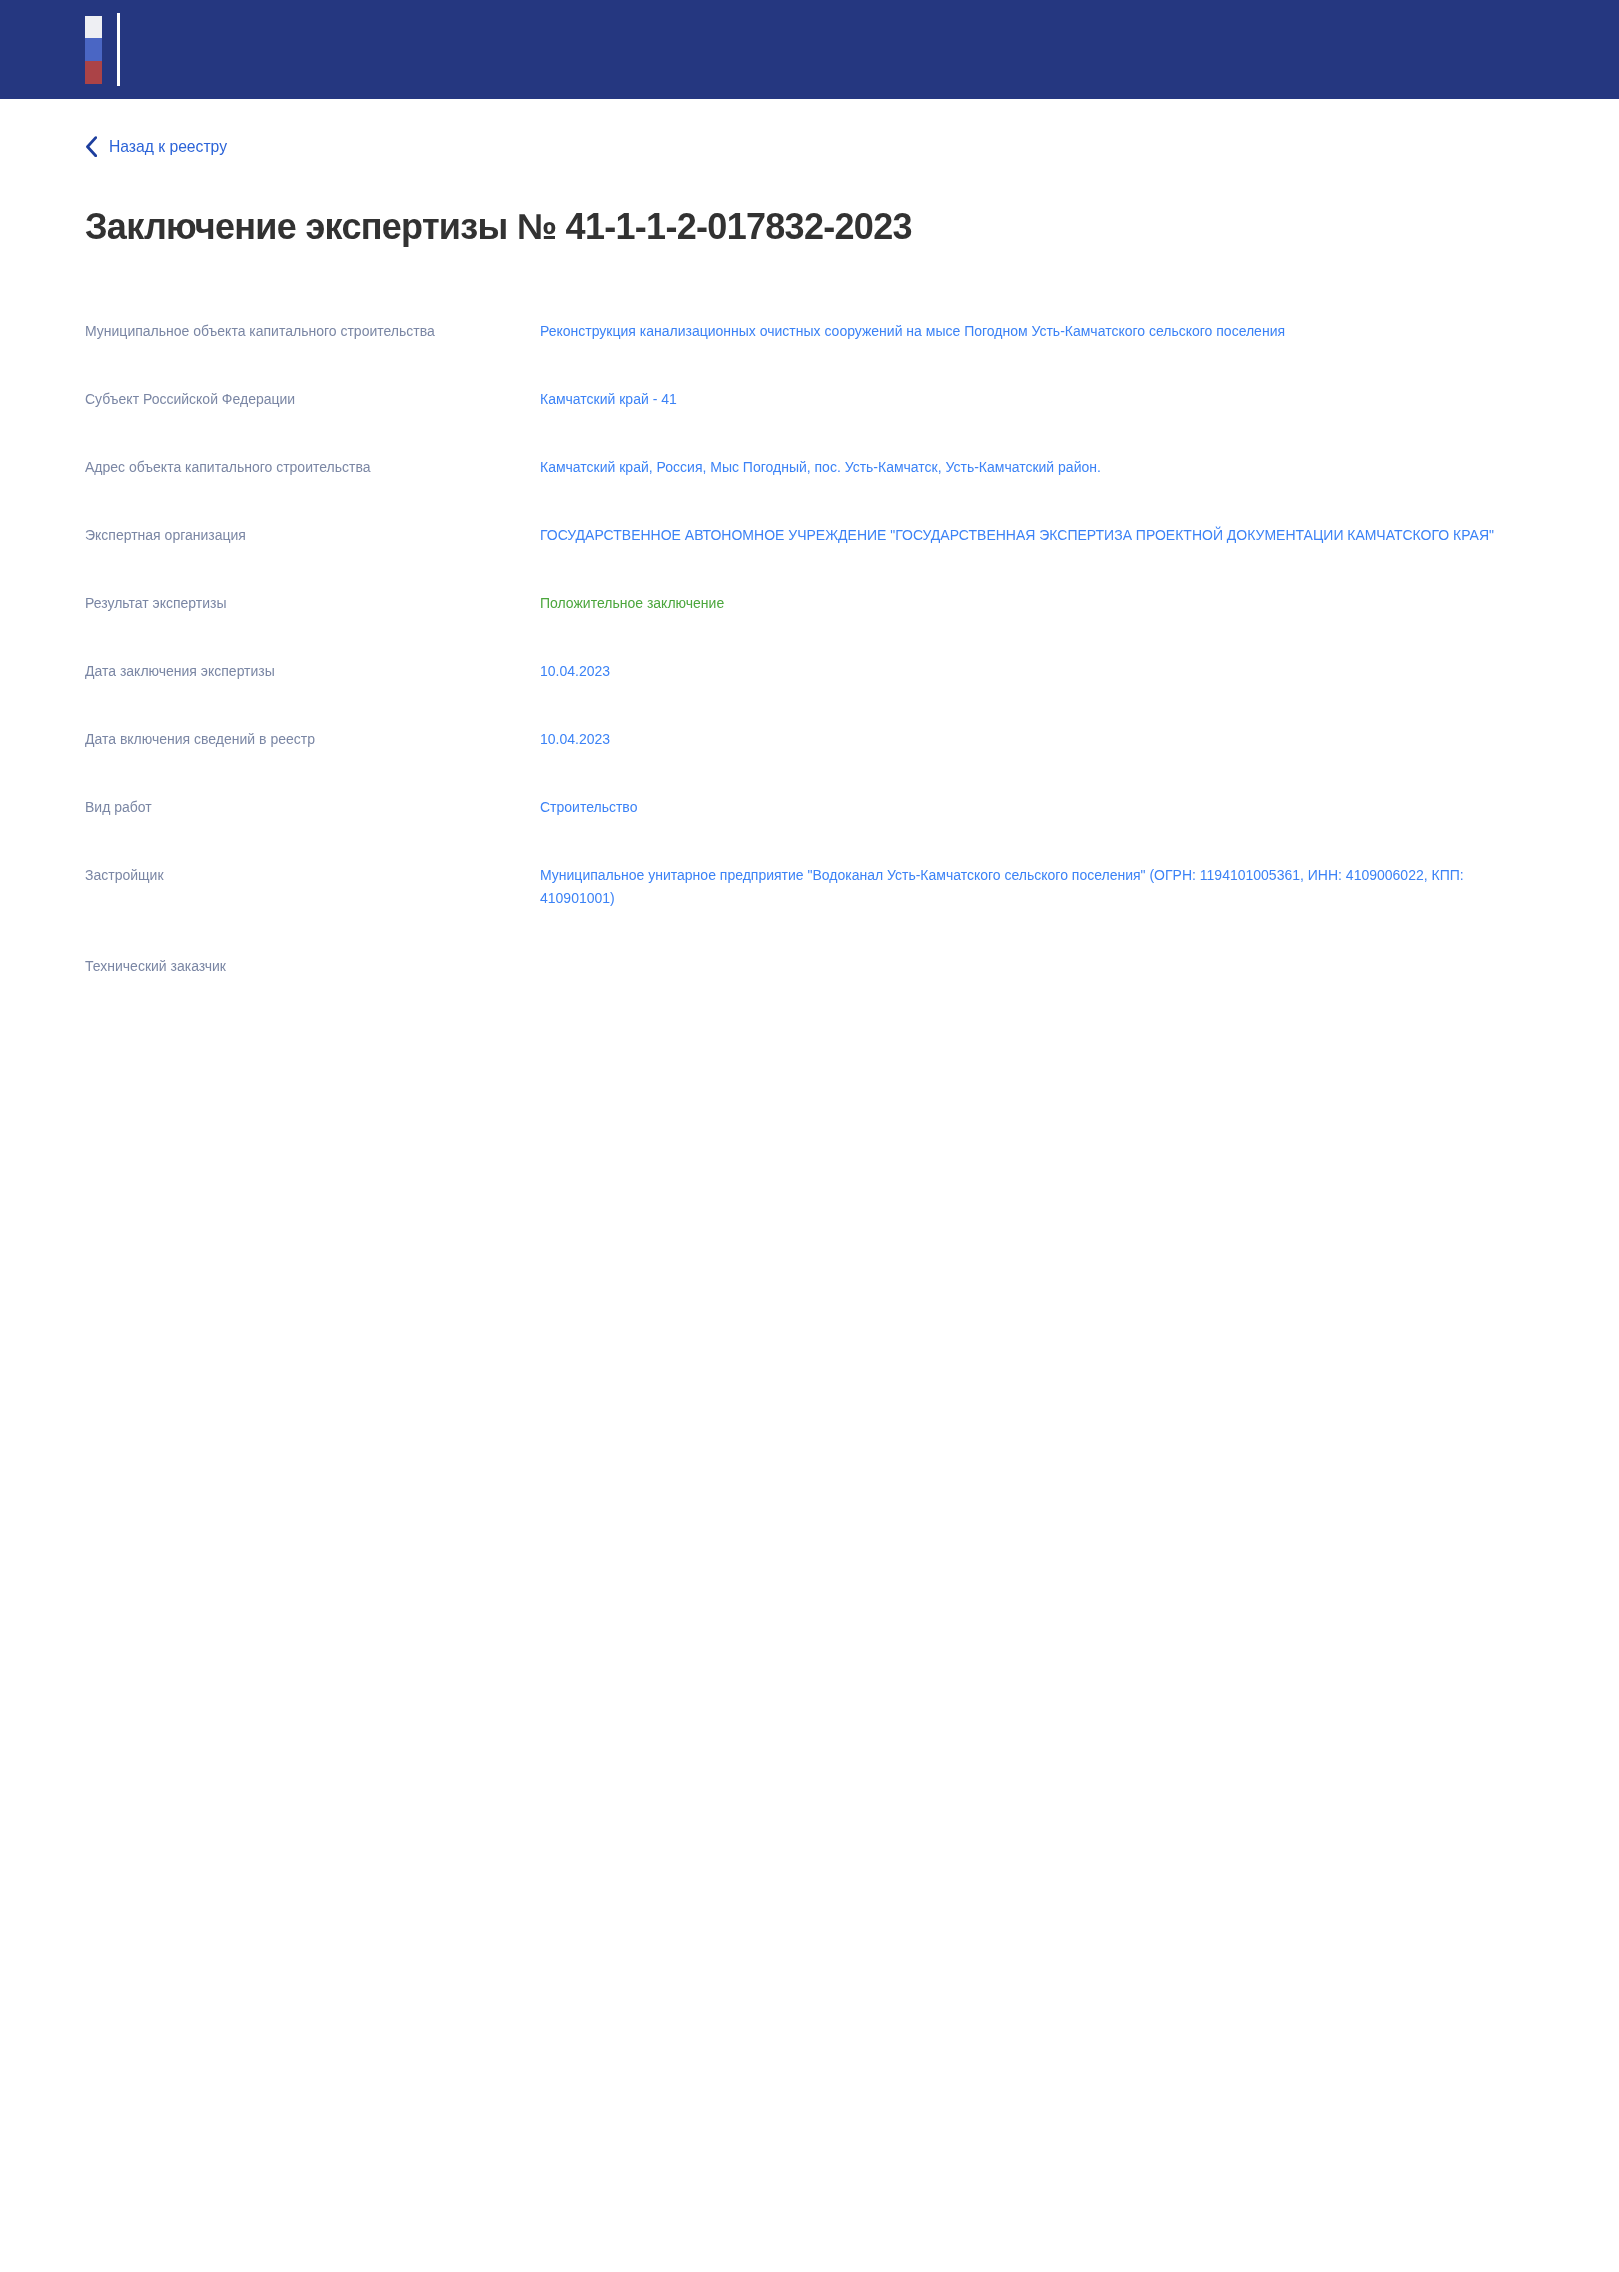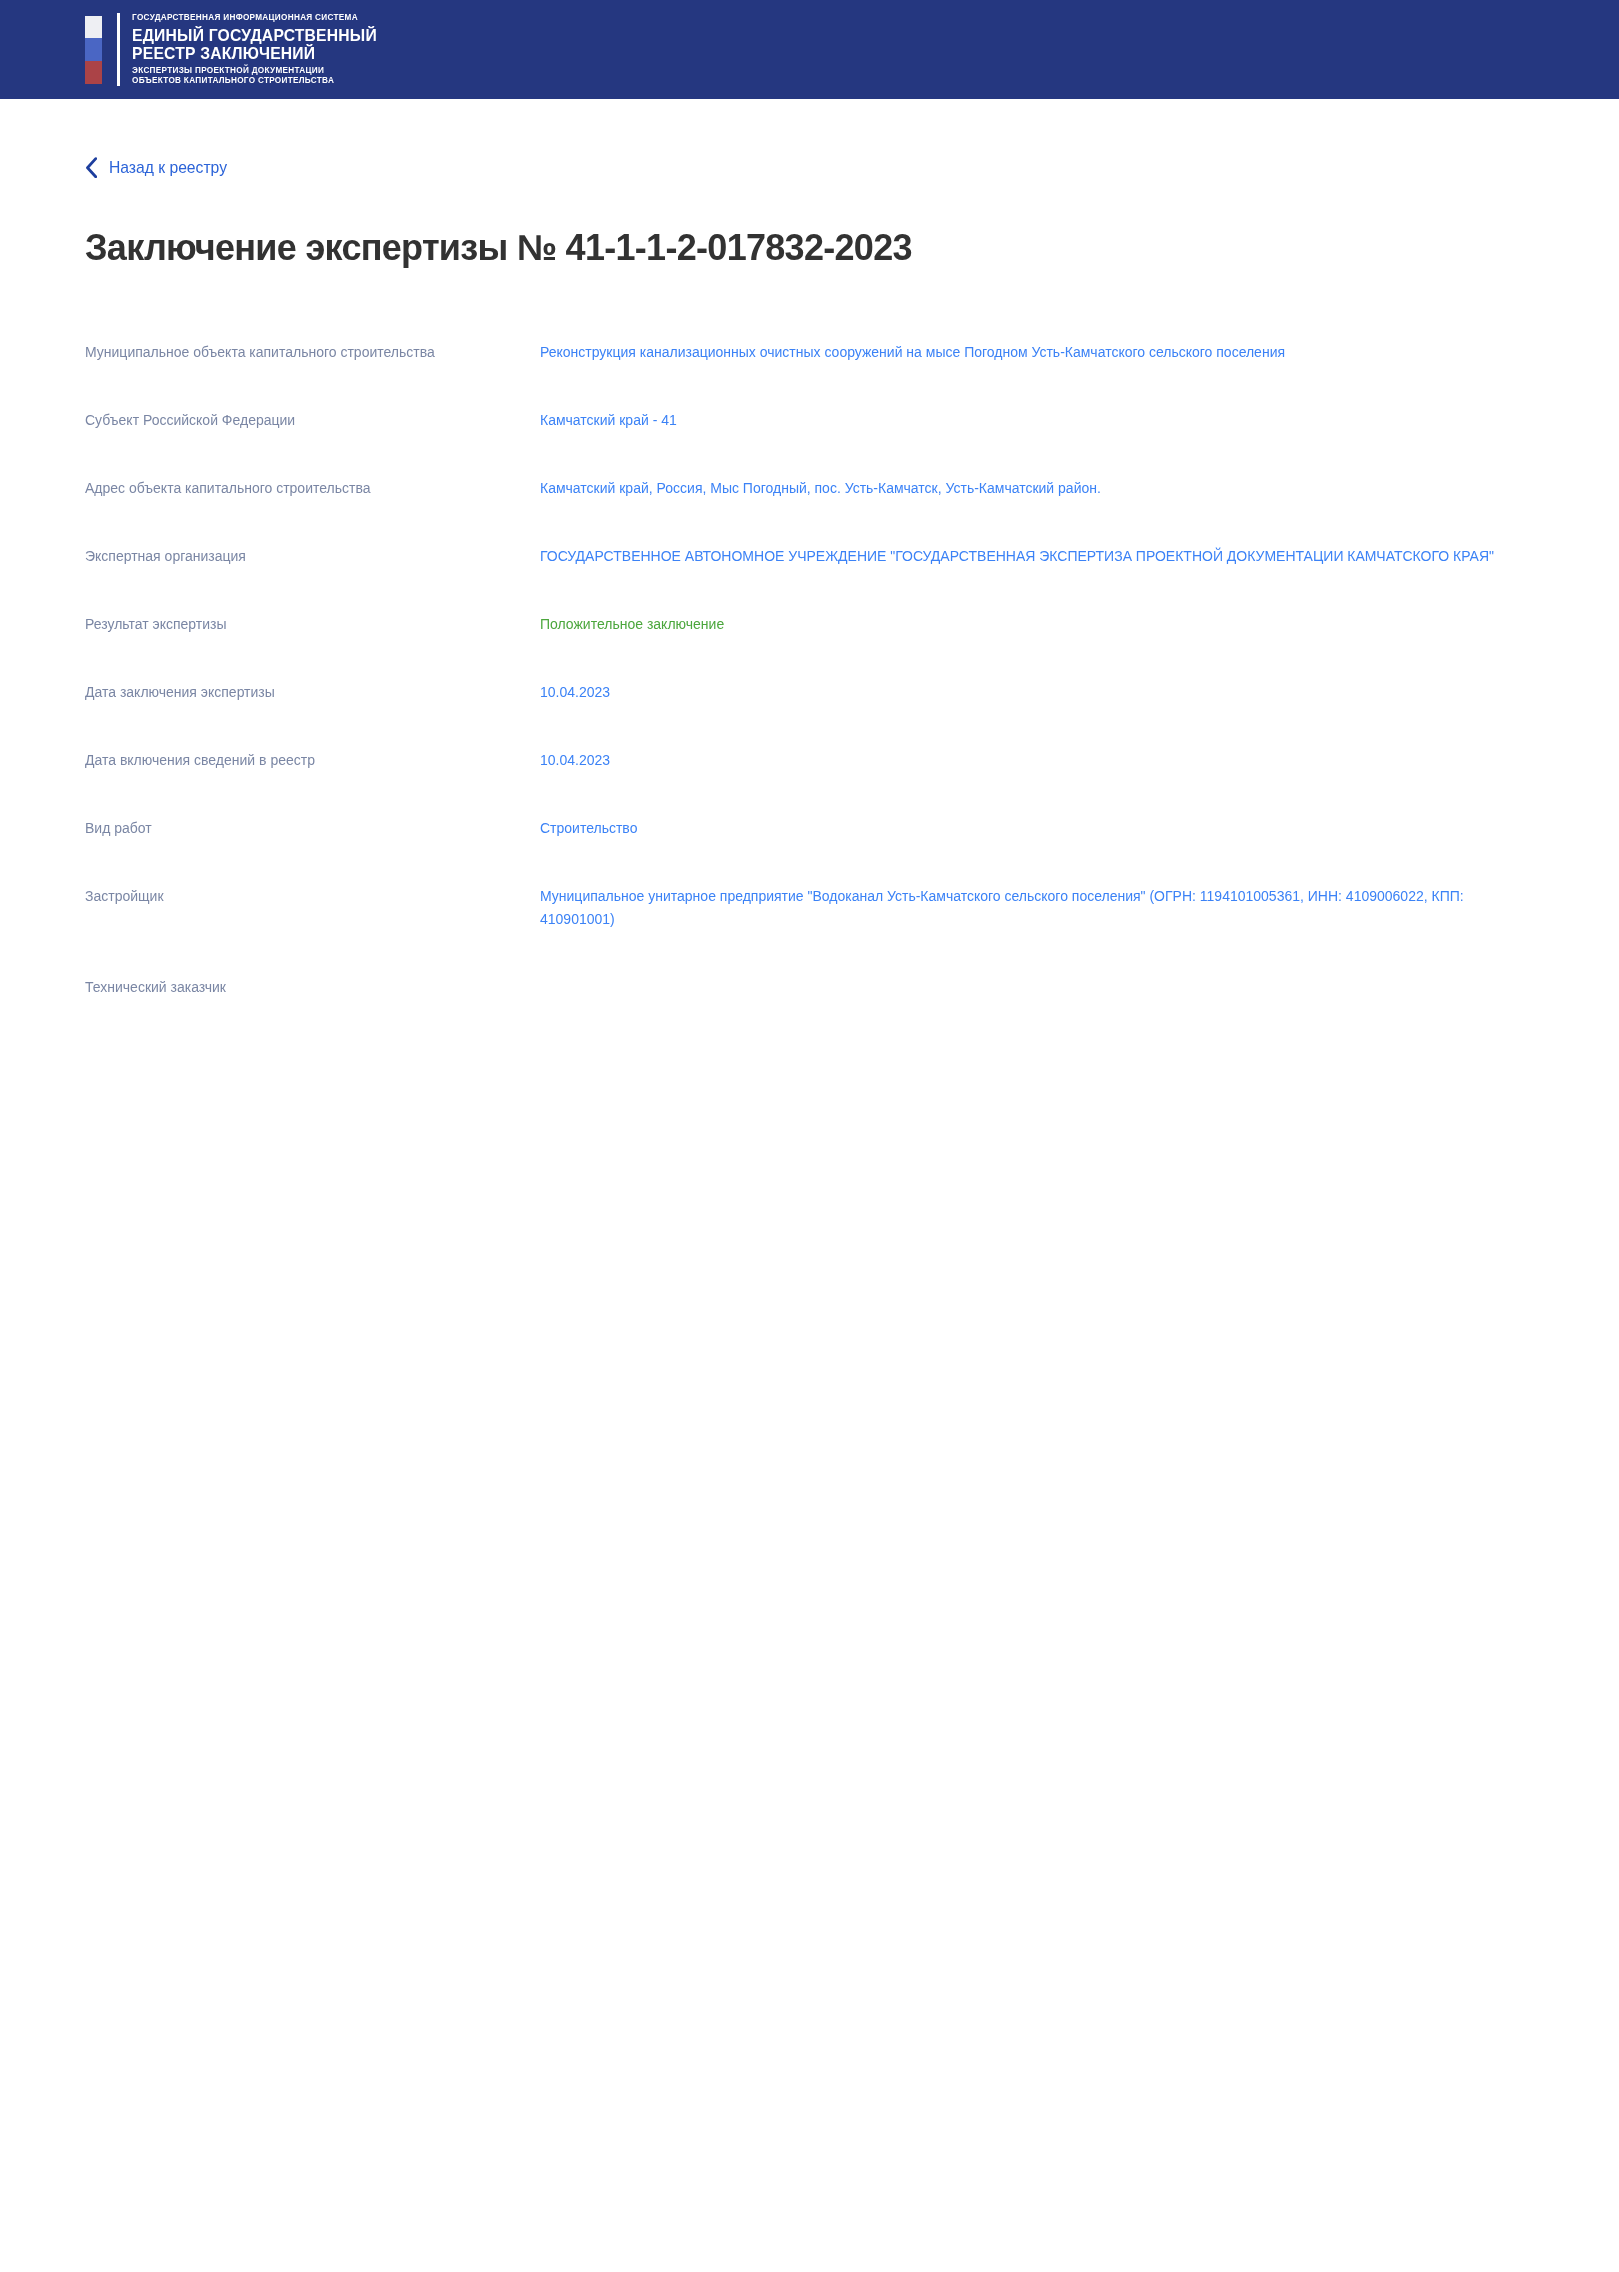--- a/index.html
+++ b/index.html
@@ -35,21 +35,21 @@
     font-size: 15.7px; line-height: 18px; font-weight: bold; letter-spacing: 0.2px;
     white-space: nowrap;
   }
   .logo-line-sm.top { margin-bottom: 3.3px; }
   .logo-line-sm.mid { margin-top: 3.3px; }
 
   
   .main { padding: 0 85px; }
 
   .back-link {
-    margin-top: 56px;
+    margin-top: 35px;
     display: inline-flex;
     align-items: center;
     gap: 11.5px;
     text-decoration: none;
     cursor: pointer;
   }
   .back-link .chev { width: 12.4px; height: 21.4px; flex: 0 0 auto; }
   .back-link .back-label {
     font-size: 15.7px;
     line-height: 25px;
@@ -95,27 +95,20 @@
 <body>
 
 <header class="app-header">
   <div class="logo">
     <div class="flag">
       <div class="seg white"></div>
       <div class="seg blue"></div>
       <div class="seg red"></div>
     </div>
     <div class="logo-divider"></div>
-    <div class="logo-text">
-      <div class="logo-line-sm top">ГОСУДАРСТВЕННАЯ ИНФОРМАЦИОННАЯ СИСТЕМА</div>
-      <div class="logo-line-lg">ЕДИНЫЙ ГОСУДАРСТВЕННЫЙ</div>
-      <div class="logo-line-lg">РЕЕСТР ЗАКЛЮЧЕНИЙ</div>
-      <div class="logo-line-sm mid">ЭКСПЕРТИЗЫ ПРОЕКТНОЙ ДОКУМЕНТАЦИИ</div>
-      <div class="logo-line-sm">ОБЪЕКТОВ КАПИТАЛЬНОГО СТРОИТЕЛЬСТВА</div>
-    </div>
   </div>
 </header>
 
 <main class="main">
 
   <a class="back-link">
     <svg class="chev" viewBox="0 0 15 26">
       <polyline points="13,2 3,13 13,24" fill="none" stroke="#1d3e9e" stroke-width="3.4" stroke-linecap="round" stroke-linejoin="round"></polyline>
     </svg>
     <span class="back-label">Назад к реестру</span>

